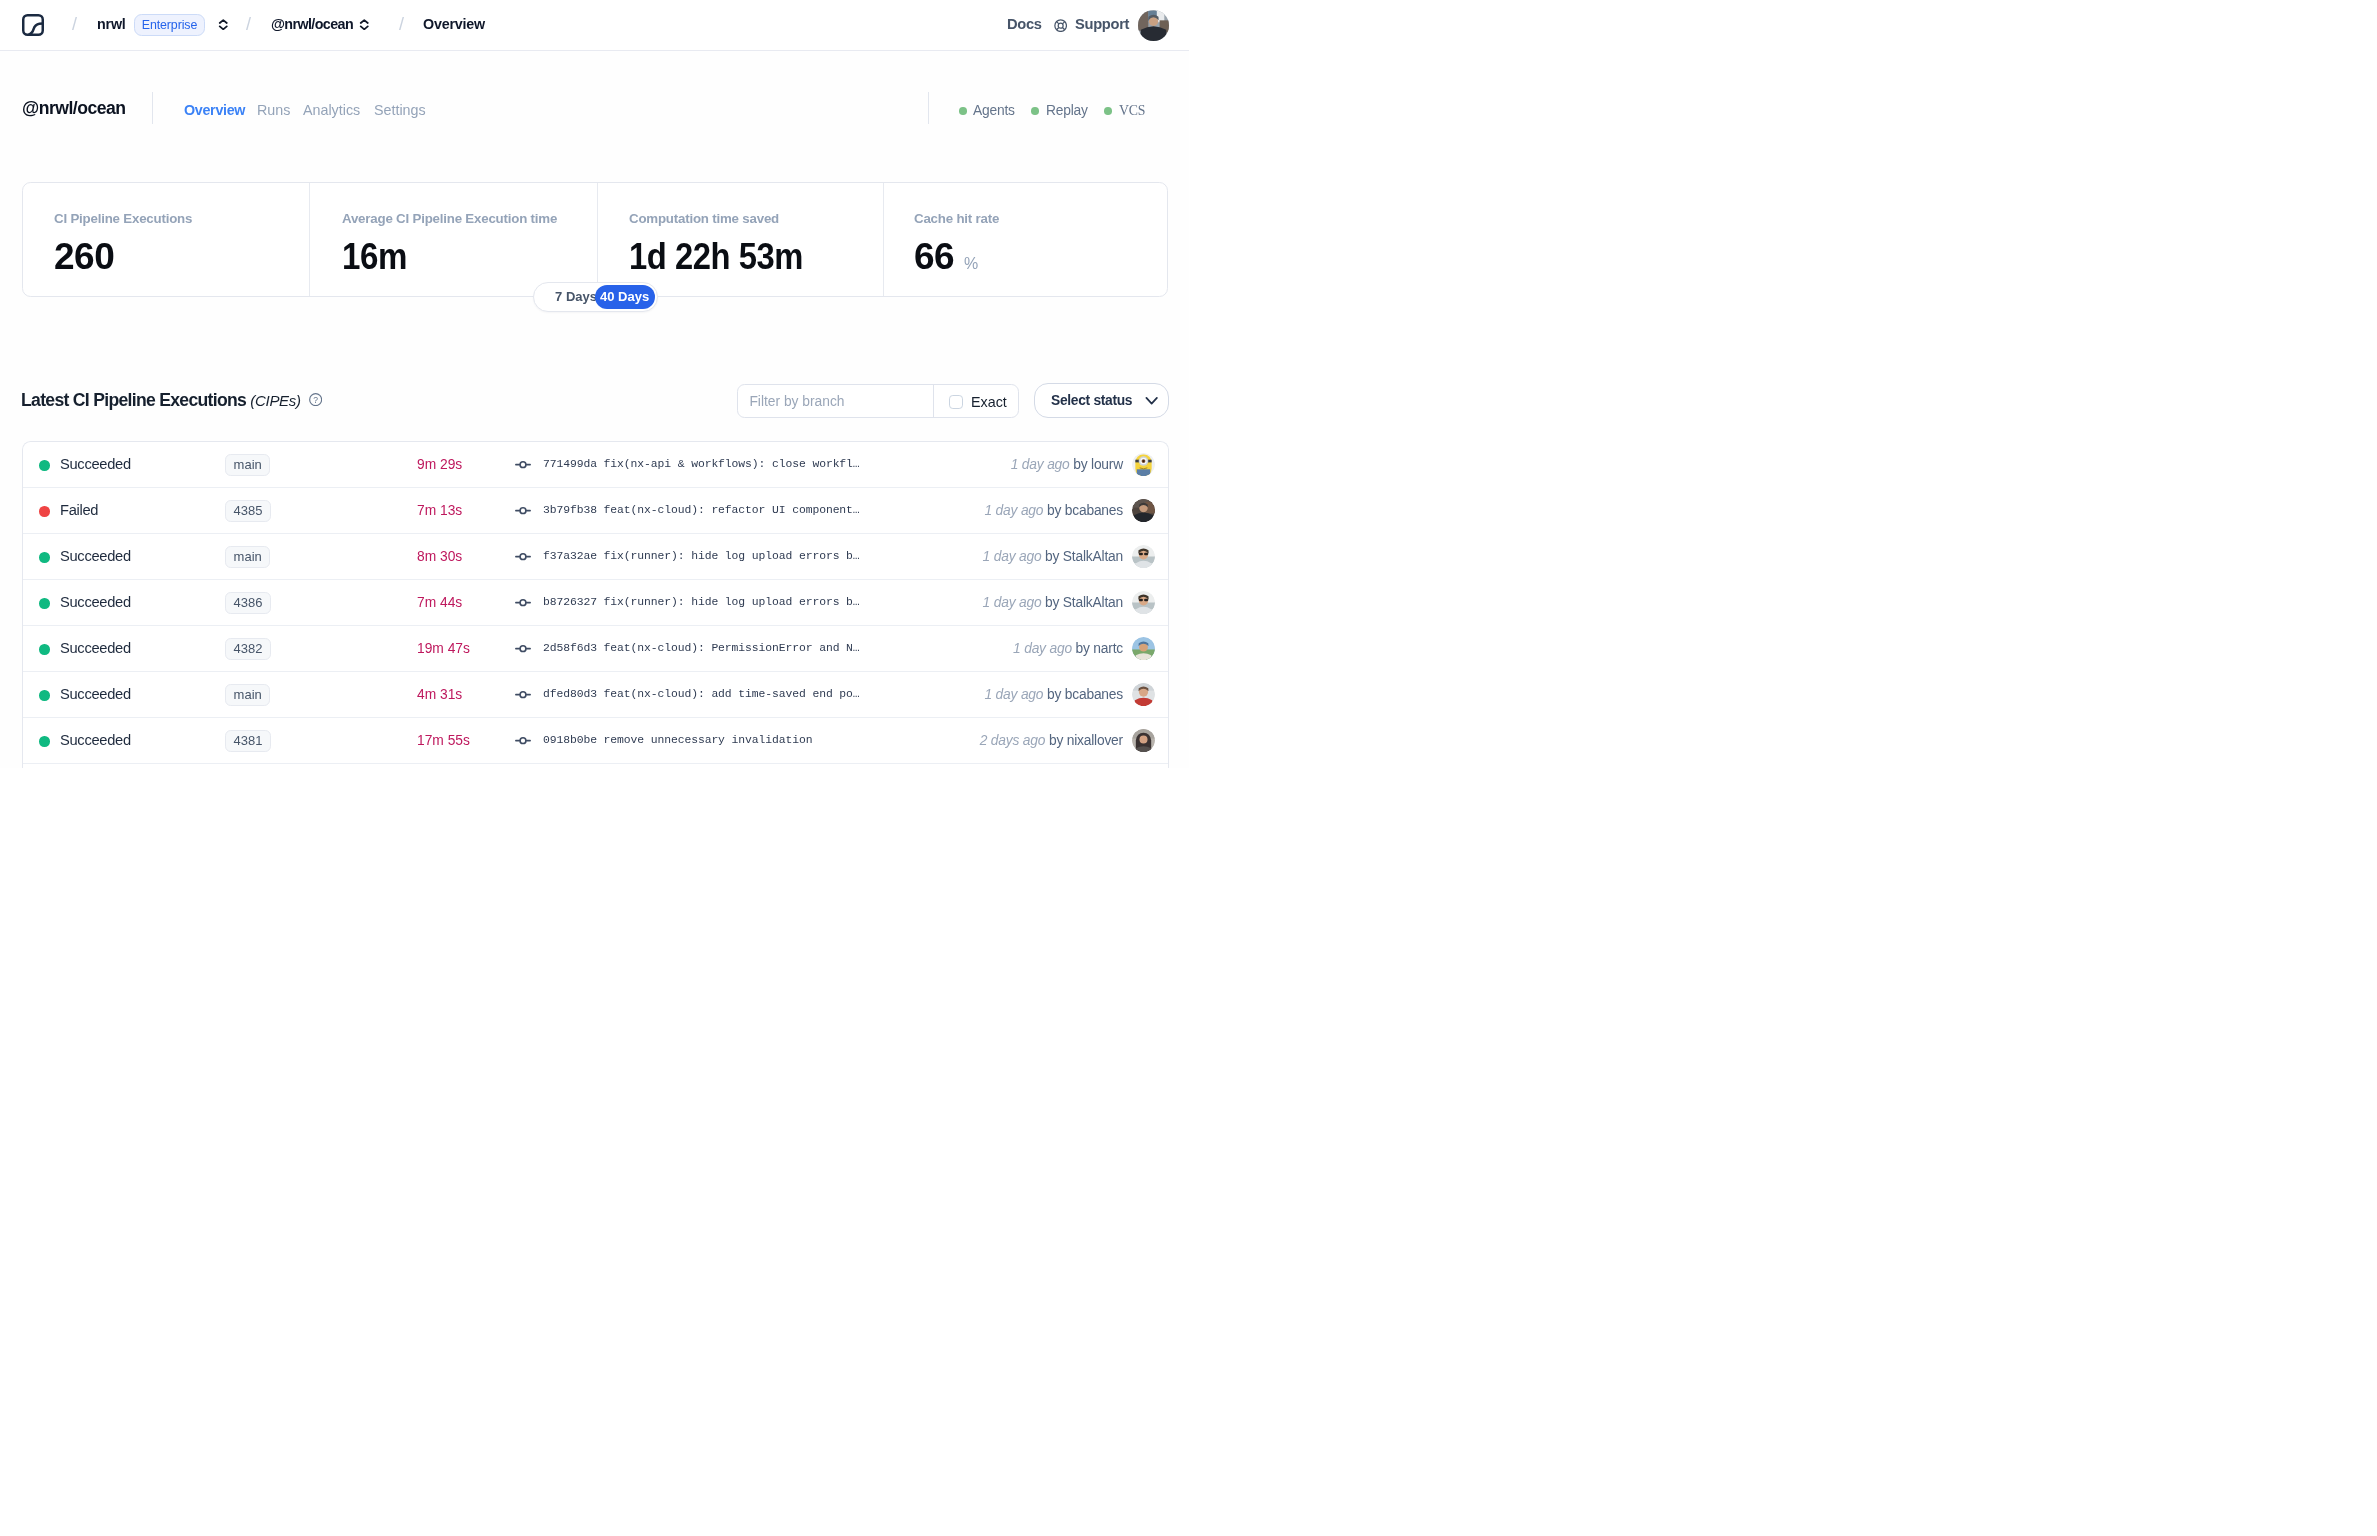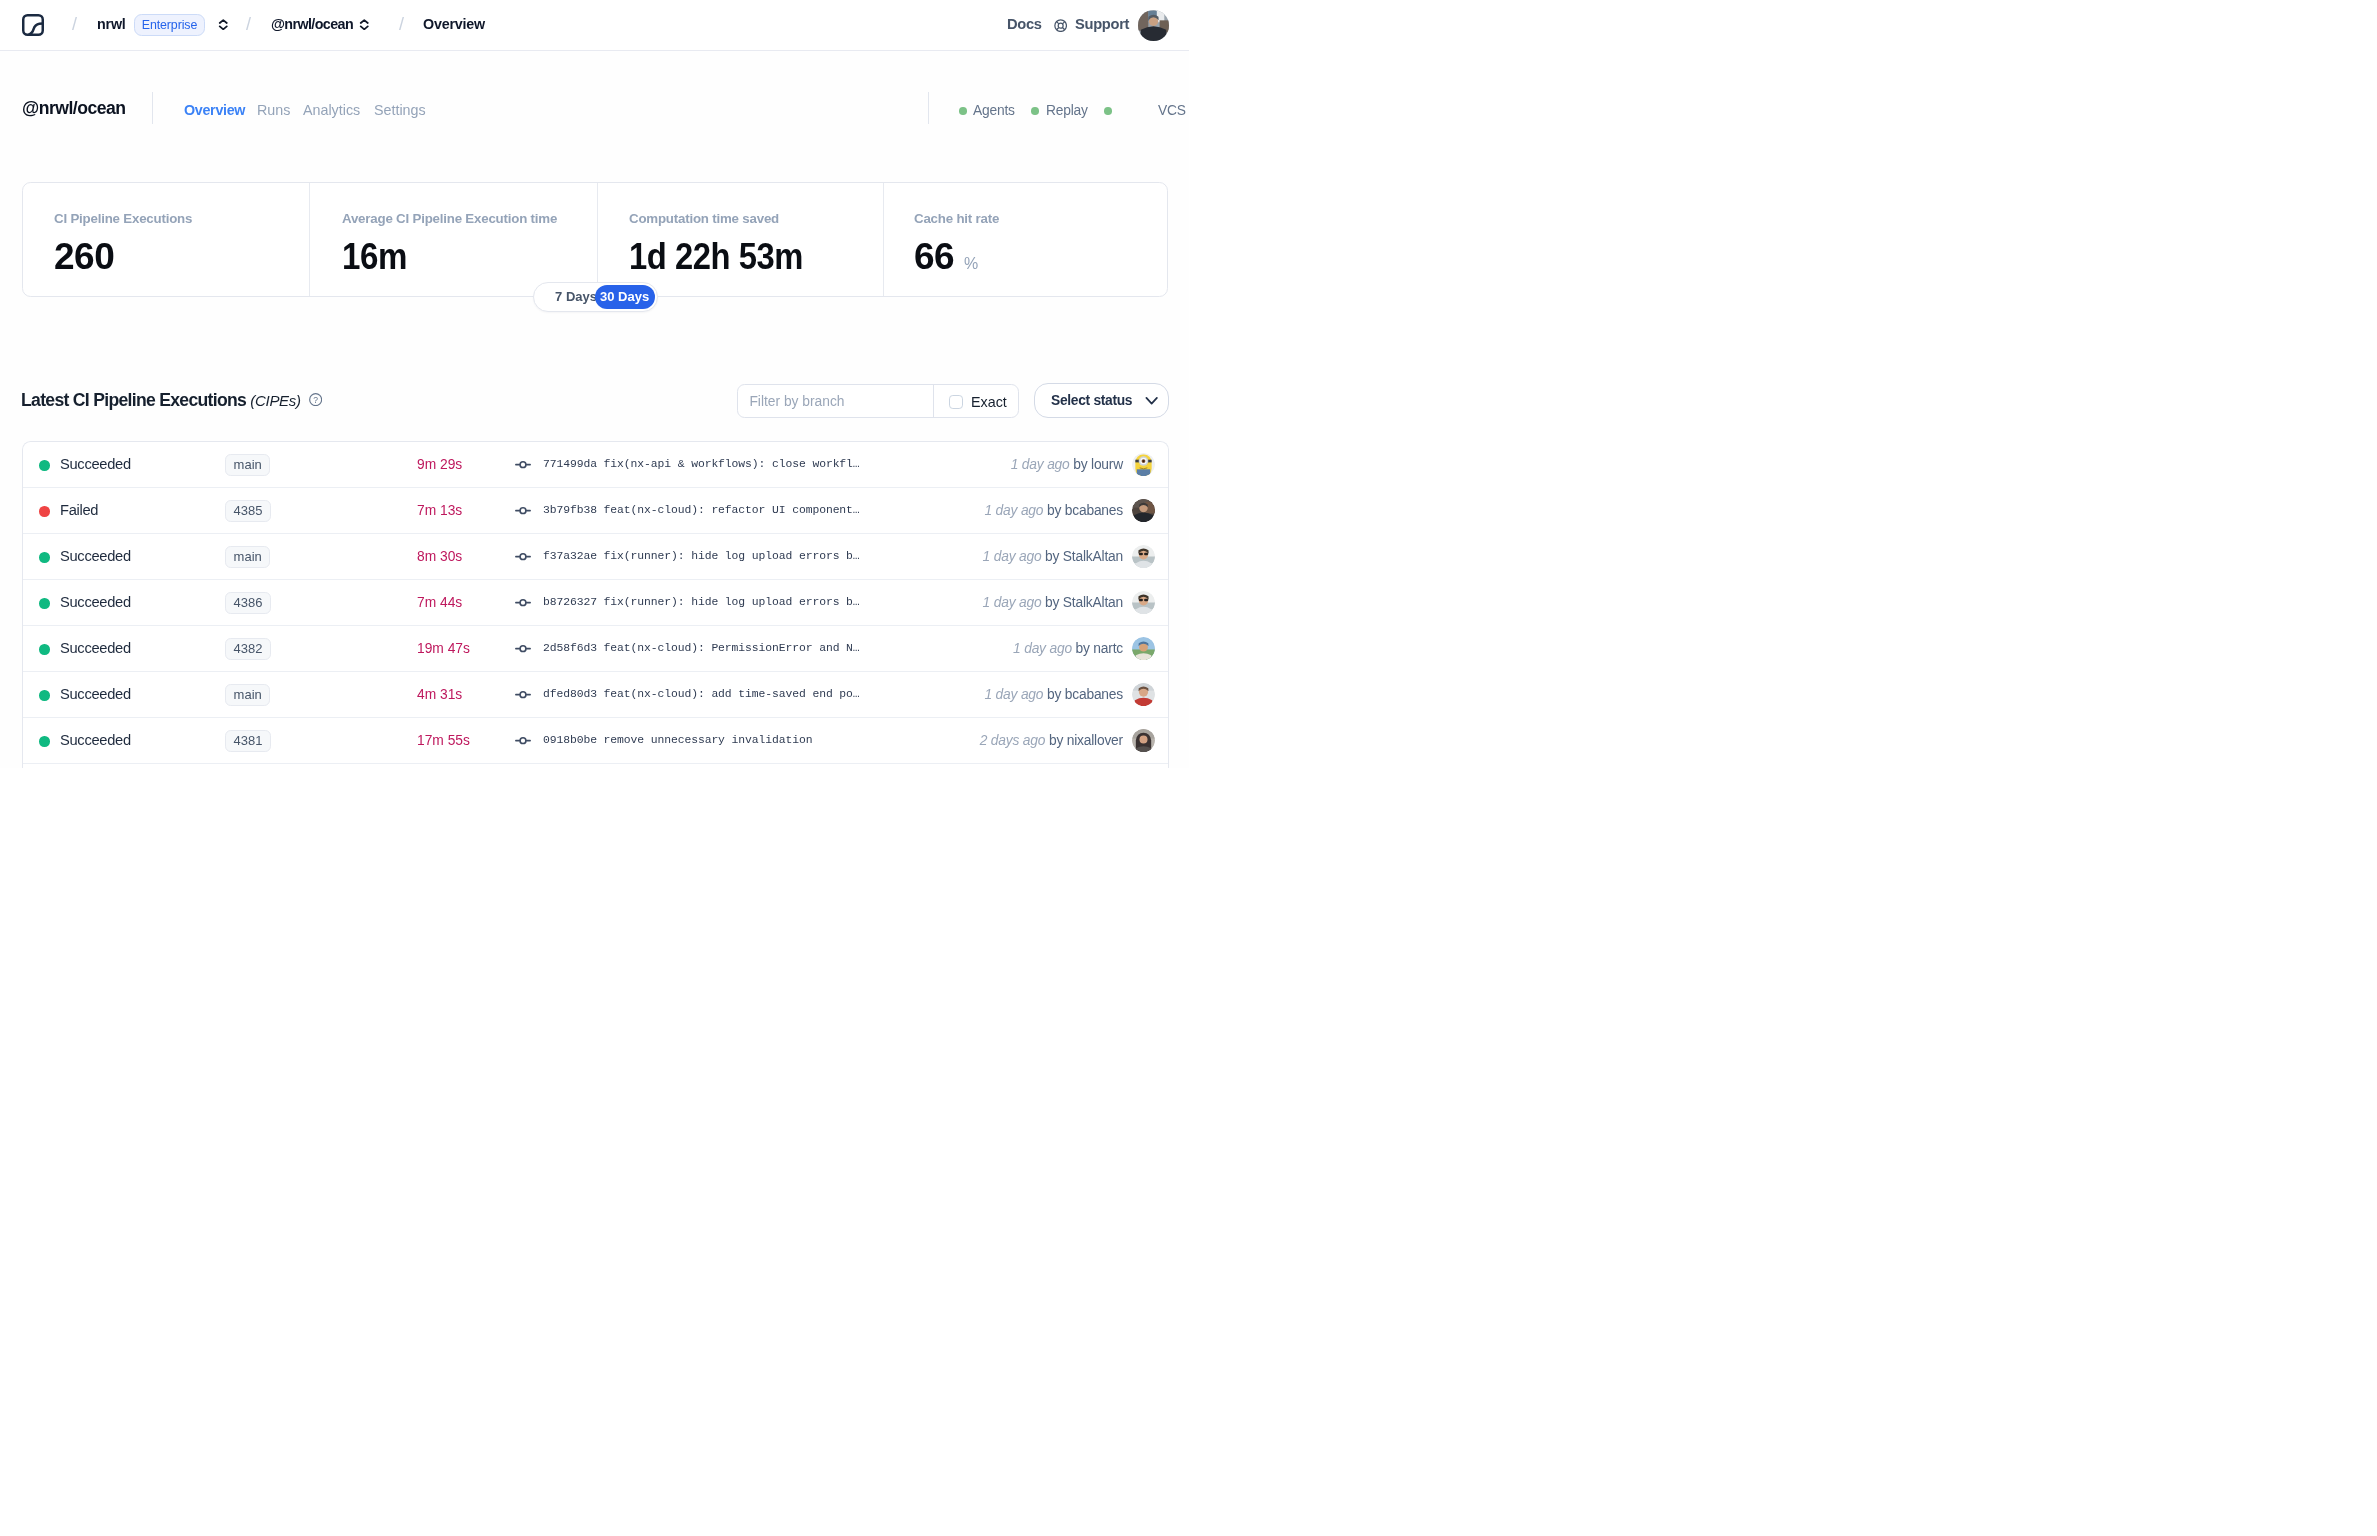--- a/index.html
+++ b/index.html
@@ -121,38 +121,38 @@
   <span class="tab active" style="left:184px;">Overview</span>
   <span class="tab" style="left:257px;">Runs</span>
   <span class="tab" style="left:303px;">Analytics</span>
   <span class="tab" style="left:374px;">Settings</span>
   <div class="vdiv" style="left:928px; top:92px; height:32px;"></div>
   <span class="statusdot" style="left:959px;"></span>
   <span class="statuslbl" style="left:973px;">Agents</span>
   <span class="statusdot" style="left:1031px;"></span>
   <span class="statuslbl" style="left:1046px;">Replay</span>
   <span class="statusdot" style="left:1104px;"></span>
-  <span class="statuslbl" style="left:1158px;">VCS</span>
+  <span class="statuslbl" style="left:1119px;font-family:Liberation Serif, serif;">VCS</span>
 
   <div id="stats">
     <div class="stat-div" style="left:286px;"></div>
     <div class="stat-div" style="left:574px;"></div>
     <div class="stat-div" style="left:860px;"></div>
     <span class="stat-label" style="left:31px;">CI Pipeline Executions</span>
     <span class="stat-label" style="left:319px;">Average CI Pipeline Execution time</span>
     <span class="stat-label" style="left:606px;">Computation time saved</span>
     <span class="stat-label" style="left:891px;">Cache hit rate</span>
     <span class="stat-num" style="left:31px;">260</span>
     <span class="stat-num" style="left:319px;"><span class="sqz" style="transform:scaleX(0.895);">16m</span></span>
     <span class="stat-num" style="left:606px;"><span class="sqz" style="transform:scaleX(0.885);">1d 22h 53m</span></span>
     <span class="stat-num" style="left:891px;">66 <span class="pct">%</span></span>
   </div>
   <div id="toggle">
       <span id="tg7">7 Days</span>
-      <span id="tg30">30 Days</span>
+      <span id="tg30">40 Days</span>
     </div>
 
   <div id="sec-title">Latest CI Pipeline Executions <em>(CIPEs)</em></div>
   <svg id="qmark" width="13.3" height="13.3" viewBox="0 0 14 14" fill="none">
     <circle cx="7" cy="7" r="6.3" stroke="#64748b" stroke-width="1.2"></circle>
     <text x="7" y="10.2" font-size="9" fill="#64748b" text-anchor="middle" font-family="Liberation Sans">?</text>
   </svg>
   <div id="filter">
     <span class="ph">Filter by branch</span>
     <span class="div"></span>

